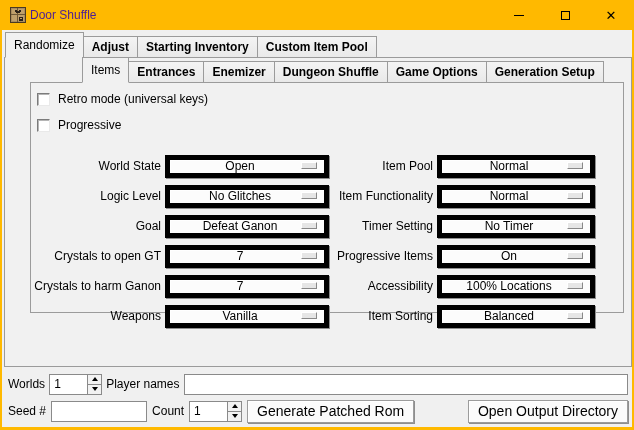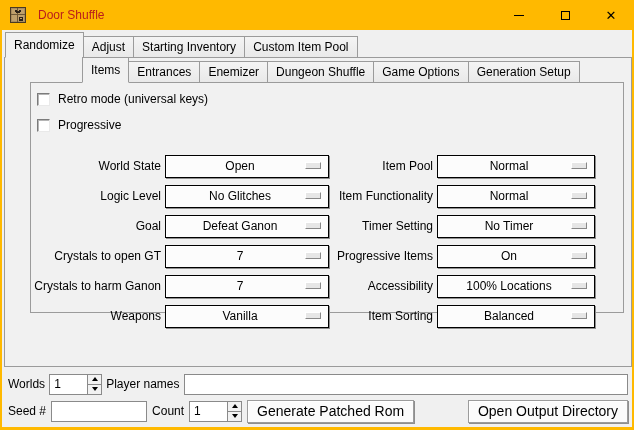--- a/index.html
+++ b/index.html
@@ -11,42 +11,42 @@
     background: #f0f0f0; overflow: hidden;
     border-left: 2px solid #ffb900; border-right: 2px solid #ffb900; border-bottom: 3px solid #ffb900;
   }
 
   
   .titlebar {
     position: absolute; left: -2px; top: 0; width: 634px; height: 30px;
     background: #ffb900; display: flex; align-items: center;
   }
   .titlebar .app-icon { margin-left: 10px; width: 16px; height: 16px; }
-  .titlebar .title-text { margin-left: 12px; font-size: 12px; color: #b91c1c; }
+  .titlebar .title-text { margin-left: 4px; font-size: 12px; color: #4c1d95; }
   .caption-buttons { margin-left: auto; display: flex; height: 30px; }
   .caption-btn { width: 46px; height: 30px; display: flex; align-items: center; justify-content: center; cursor: default; }
   .glyph-min { width: 10px; height: 0; border-top: 1px solid #000; }
   .glyph-max { width: 9px; height: 9px; border: 1px solid #000; }
   .glyph-close { font-size: 13px; line-height: 1; color: #000; }
 
   
   .tabrow { position: absolute; display: flex; align-items: flex-end; z-index: 3; }
   .tabrow-outer { left: 3px; top: 32px; height: 26px; }
   .tabrow-inner { left: 80px; top: 57px; height: 26px; z-index: 4; }
   .tab {
     border: 1px solid #9b9b9b; border-bottom: none;
     background: linear-gradient(#f4f4f4, #e9e9e9);
     padding: 3px 8px 4px 8px; height: 22px; margin-right: -1px;
     white-space: nowrap; cursor: default; margin-top: 32px;
   }
   .tab.selected {
     background: #f1f1f1; height: 26px; padding-top: 5px; position: relative; z-index: 5;
     border-bottom: 1px solid #f1f1f1;
   }
-  .tab:not(.selected) { border-bottom: 1px solid #9b9b9b; }
+  .tab:not(.selected) { border-bottom: 1px solid #9b9b9b; font-weight: bold; }
 
   
   .pane-outer {
     position: absolute; left: 2px; top: 57px; width: 628px; height: 310px;
     border: 1px solid #9b9b9b; background: #f1f1f1; z-index: 1;
   }
   .pane-inner {
     position: absolute; left: 28px; top: 82px; width: 594px; height: 231px;
     border: 1px solid #9b9b9b; background: #f1f1f1; z-index: 2;
   }
@@ -63,21 +63,21 @@
 
   
   .dd-grid {
     display: grid; grid-template-columns: 128px 164px minmax(0,1fr) 158px;
     column-gap: 4px; padding: 16px 28px 0 2px;
   }
   .dd-label { text-align: right; align-self: center; height: 30px; line-height: 30px; white-space: nowrap; }
   .dd-cell { height: 30px; display: flex; align-items: center; }
   .dropdown {
     position: relative; width: 100%; height: 23px;
-    background: #fcfcfc; border: 1px solid #000000;
+    background: #fcfcfc; border: 5px solid #000000;
     box-shadow: 1px 1px 0 #8e8e8e, inset 1px 1px 0 #fff;
     display: flex; align-items: center; justify-content: center; cursor: default;
   }
   .dropdown .dd-value { padding-right: 14px; }
   .dd-indicator {
     position: absolute; right: 7px; top: 50%; margin-top: -4px;
     width: 16px; height: 7px; background: #e6e6e6;
     border-top: 1px solid #fff; border-left: 1px solid #fff;
     border-right: 1px solid #888; border-bottom: 1px solid #888;
   }

